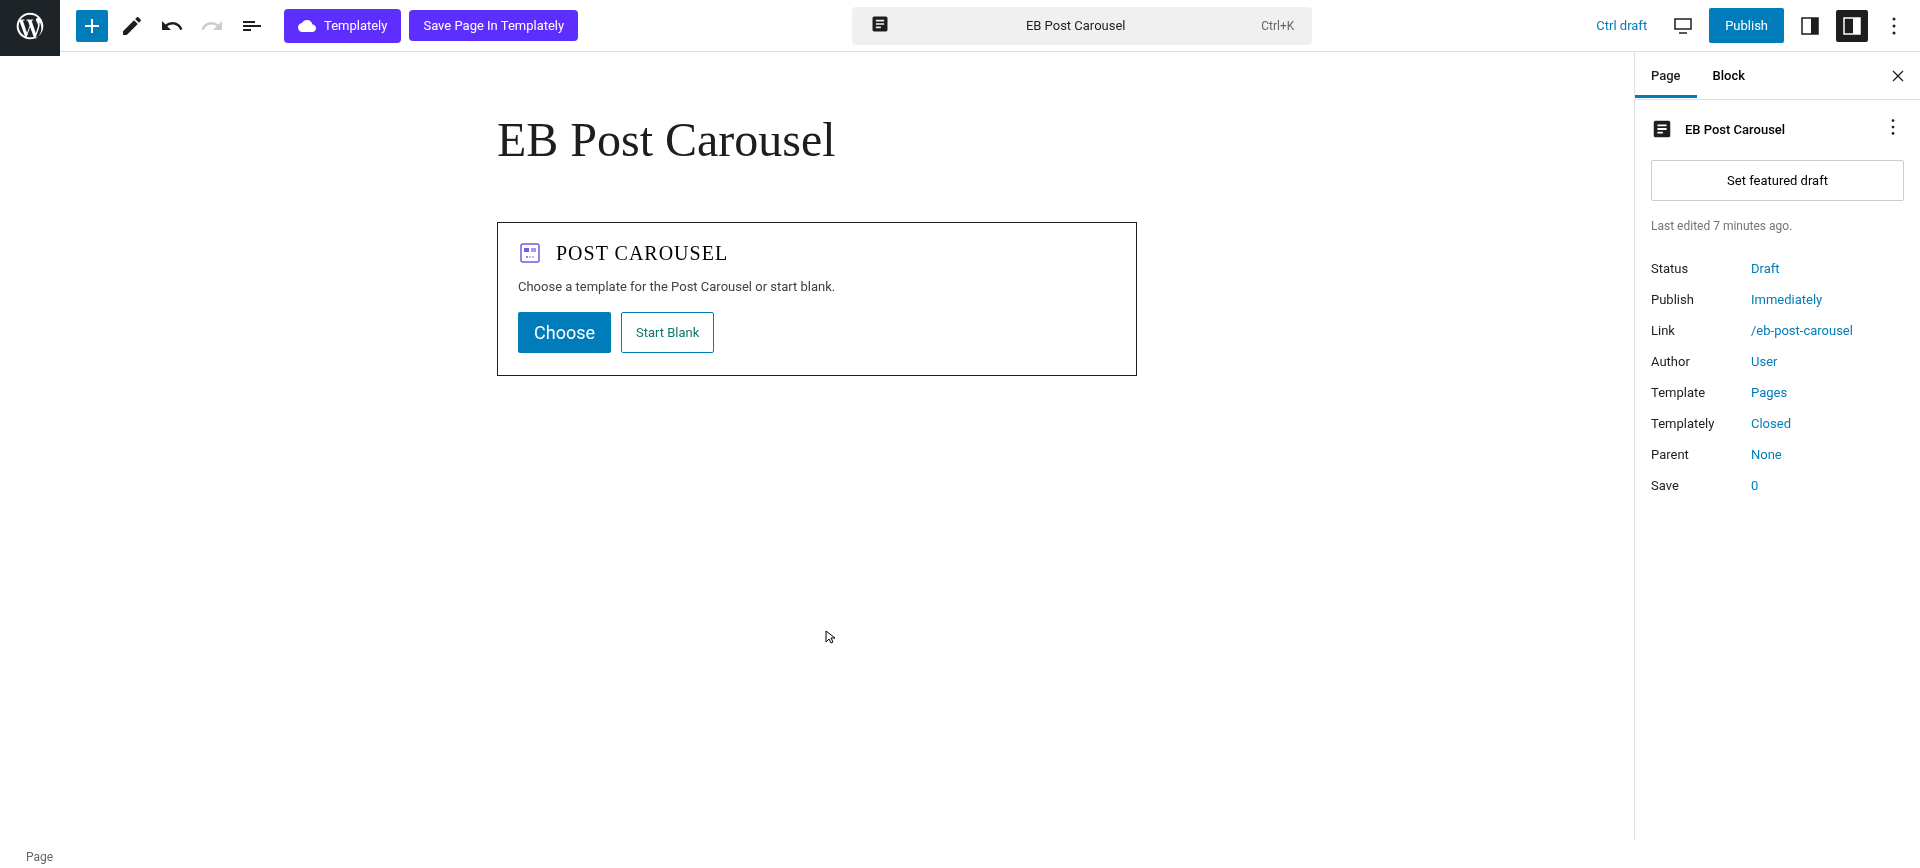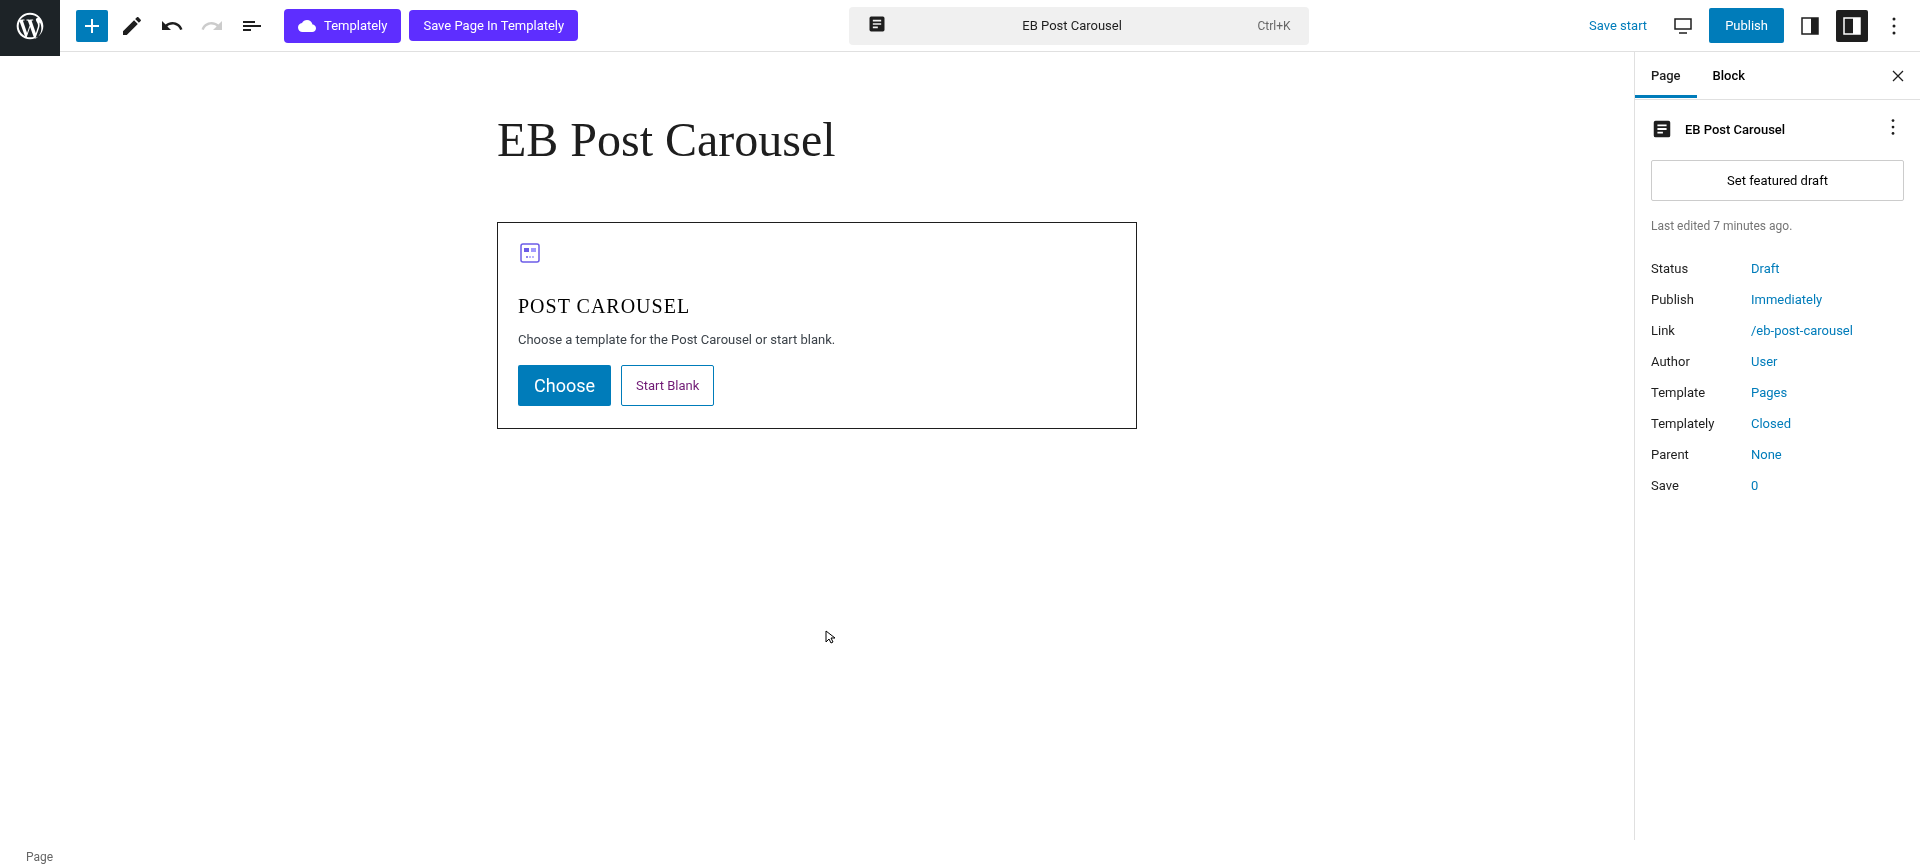--- a/index.html
+++ b/index.html
@@ -26,28 +26,28 @@
 .square-icon-btn { width: 32px; height: 32px; display: flex; align-items: center; justify-content: center; cursor: pointer; border-radius: 2px; }
 .square-icon-btn.active { background: #1e1e1e; }
 .square-icon-btn.active svg { fill: #fff; }
 .square-icon-btn svg { width: 24px; height: 24px; fill: #1e1e1e; }
 
 .main-area { display: flex; height: calc(100vh - 80px); }
 .canvas { flex: 1; padding-top: 60px; display: flex; justify-content: center; overflow-y: auto; }
 .content-col { width: 640px; }
 .page-title { font-family: Georgia, 'Times New Roman', serif; font-size: 48px; font-weight: 400; color: #1e1e1e; }
 .block-placeholder { margin-top: 55px; border: 1px solid #1e1e1e; padding: 18px 20px 22px 20px; }
-.block-header { display: flex; align-items: flex-start; gap: 30px; margin-bottom: 14px; flex-direction: column; }
+.block-header { display: flex; align-items: flex-end; gap: 14px; margin-bottom: 14px; }
 .block-header .bicon { width: 24px; height: 24px; }
 .block-header .bicon svg { width: 24px; height: 24px; }
 .block-header h3 { font-family: Georgia, serif; font-size: 20px; font-weight: 400; text-transform: uppercase; letter-spacing: 1px; }
 .block-desc { font-size: 13px; color: #3c434a; margin-bottom: 18px; }
 .block-actions { display: flex; gap: 10px; }
 .choose-btn { background: #007cba; color: #fff; border: none; padding: 10px 16px; font-size: 18px; border-radius: 2px; cursor: pointer; }
-.blank-btn { background: #fff; color: #701a75; border: 1px solid #007cba; padding: 4px 14px; font-size: 13px; border-radius: 2px; cursor: pointer; }
+.blank-btn { background: #fff; color: #0f766e; border: 1px solid #007cba; padding: 4px 14px; font-size: 13px; border-radius: 2px; cursor: pointer; }
 
 .sidebar { width: 286px; border-left: 1px solid #e0e0e0; background: #fff; display: flex; flex-direction: column; }
 .side-tabs { display: flex; border-bottom: 1px solid #e0e0e0; align-items: center; height: 48px; }
 .tab { padding: 14px 16px; font-size: 13px; font-weight: 500; cursor: pointer; }
 .tab.active { border-bottom: 3px solid #007cba; color: #1e1e1e; margin-bottom: -1px; padding-bottom: 12px; }
 .close-panel { margin-left: auto; margin-right: 10px; cursor: pointer; width: 24px; height: 24px; display: flex; align-items: center; justify-content: center; }
 .side-body { padding: 16px; }
 .doc-row { display: flex; align-items: center; gap: 12px; margin-bottom: 18px; }
 .doc-row svg { width: 22px; height: 22px; fill: #1e1e1e; }
 .doc-row .dtitle { font-size: 13px; font-weight: 500; flex: 1; }
@@ -112,21 +112,21 @@
     <span class="doc-icon">
       <svg viewBox="0 0 24 24">
           <path d="M5 3h14a2 2 0 012 2v14a2 2 0 01-2 2H5a2 2 0 01-2-2V5a2 2 0 012-2zm2 4v2h10V7H7zm0 4v2h10v-2H7zm0 4v2h6v-2H7z"></path>
         </svg>
     </span>
     <span class="title">EB Post Carousel</span>
     <span class="shortcut">Ctrl+K</span>
   </div>
 
   <div class="toolbar-right">
-    <button class="save-draft">Save start</button>
+    <button class="save-draft">Ctrl draft</button>
     <div class="square-icon-btn">
       <svg viewBox="0 0 24 24">
           <path d="M4 5h16v10H4z" fill="none" stroke="#1e1e1e" stroke-width="1.5"></path>
           <path d="M8 19h8" stroke="#1e1e1e" stroke-width="1.5"></path>
         </svg>
     </div>
     <button class="publish-btn">Publish</button>
     <div class="square-icon-btn">
       <svg viewBox="0 0 24 24">
           <rect x="4" y="4" width="16" height="16" fill="none" stroke="#1e1e1e" stroke-width="1.5"></rect>

